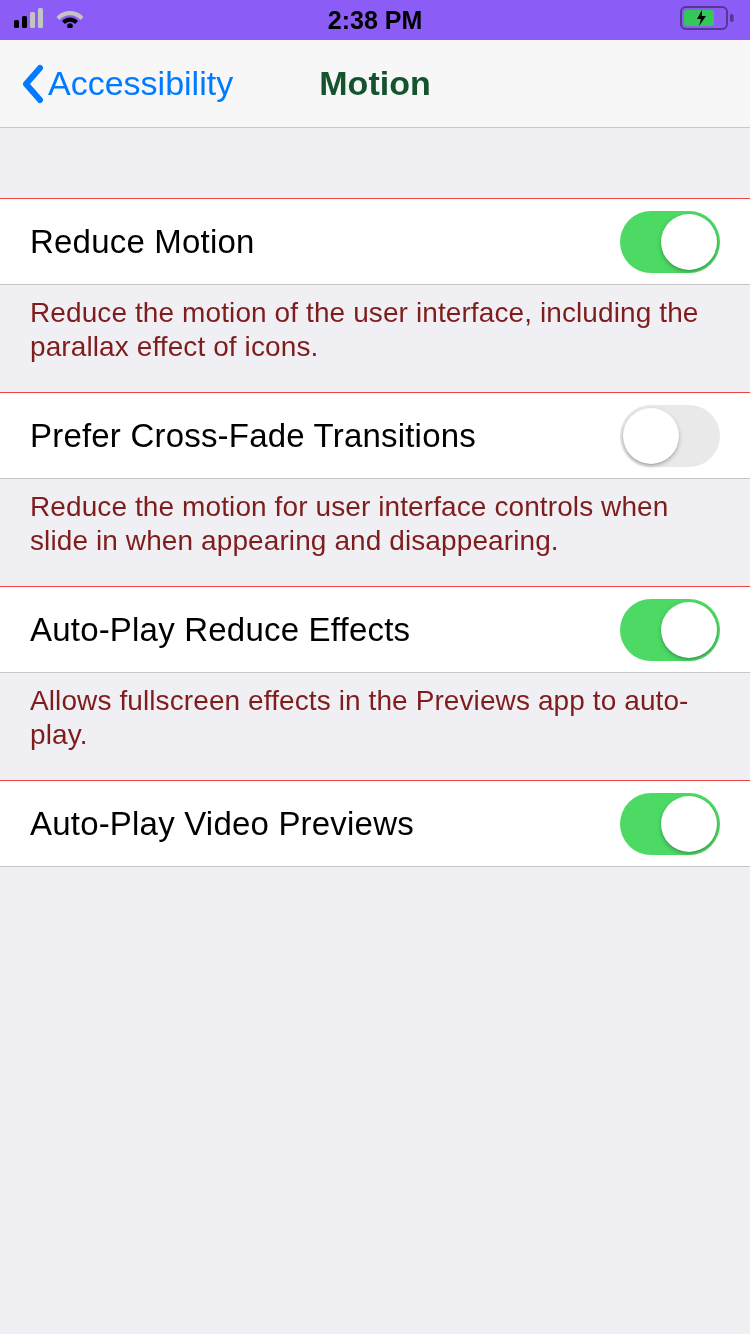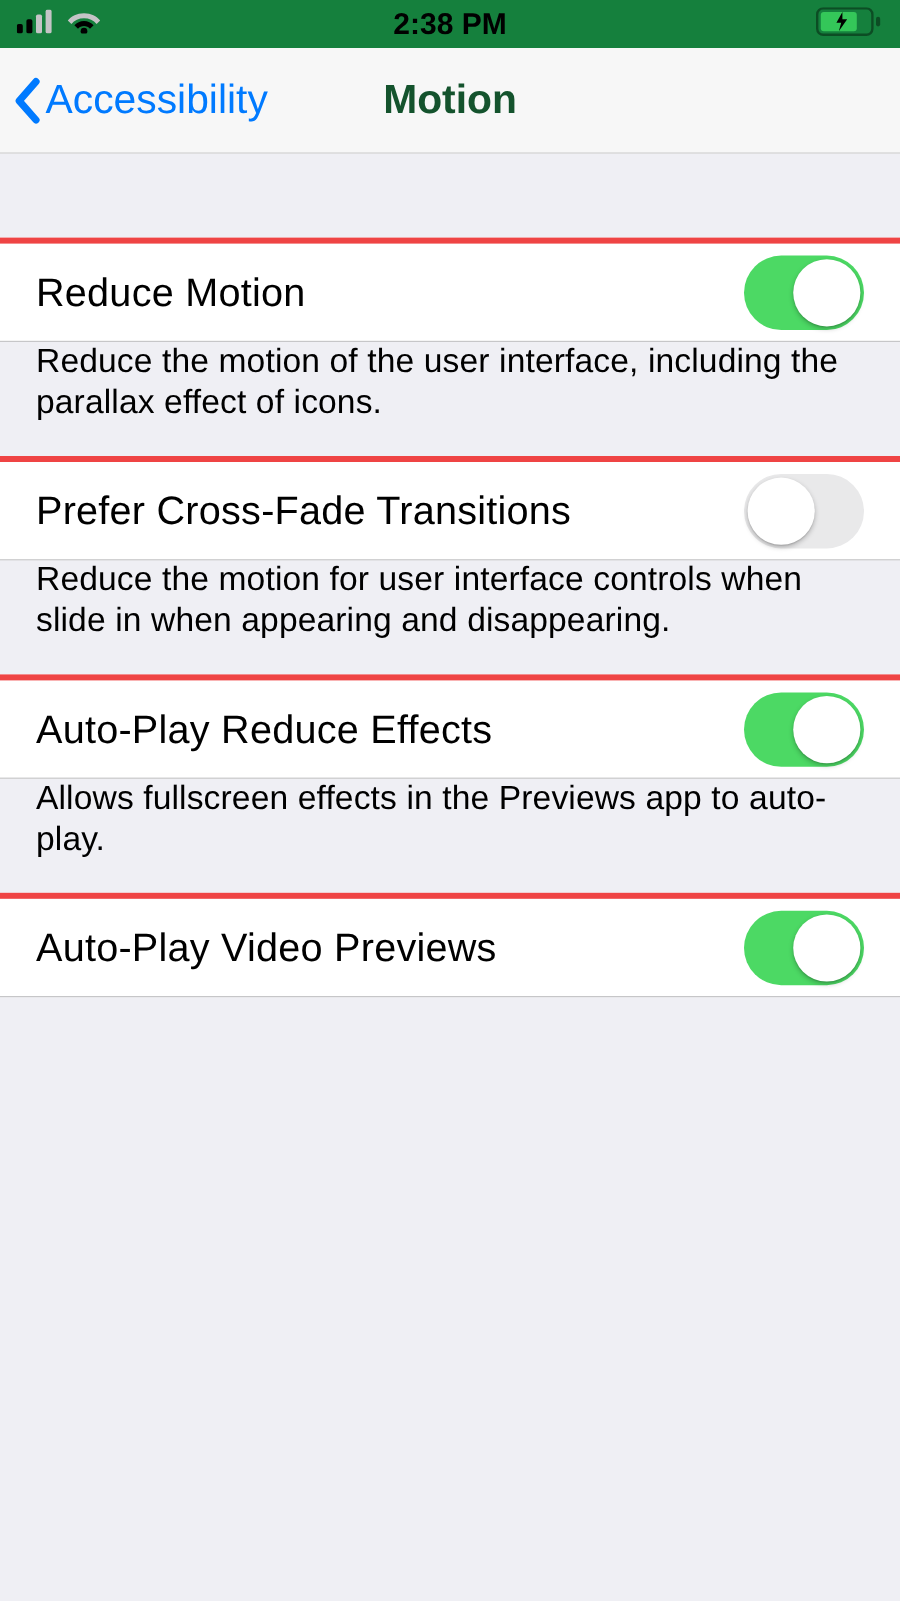--- a/index.html
+++ b/index.html
@@ -16,21 +16,21 @@
       overflow: hidden;
       position: relative;
     }
     
     .status-bar {
       height: 40px;
       display: flex;
       align-items: center;
       justify-content: space-between;
       padding: 0 14px;
-      background: #15803d;
+      background: #8b5cf6;
     }
     .status-left {
       display: flex;
       align-items: center;
       gap: 8px;
     }
     .status-center {
       position: absolute;
       left: 50%;
       transform: translateX(-50%);
@@ -43,21 +43,21 @@
       align-items: center;
     }
     
     .nav-bar {
       height: 88px;
       background: #f7f7f7;
       border-bottom: 1px solid rgba(0,0,0,0.18);
       display: flex;
       align-items: center;
       position: relative;
-      padding: 0 10px;
+      padding: 0 20px;
     }
     .back-button {
       display: flex;
       align-items: center;
       color: #007aff;
       font-size: 34px;
       cursor: pointer;
     }
     .back-chevron {
       display: inline-flex;
@@ -76,37 +76,37 @@
       height: 70px;
     }
     
     .row {
       background: #fff;
       min-height: 87px;
       display: flex;
       align-items: center;
       justify-content: space-between;
       padding: 0 30px;
-      border-top: 5px solid #ef4444;
+      border-top: 1px solid #ef4444;
       border-bottom: 1px solid #c6c6c8;
     }
     .row + .footer {
       margin-top: -1px;
     }
     .row-label {
       font-size: 33px;
       color: #000;
       letter-spacing: 0.2px;
     }
     
     .footer {
-      padding: 0 30px 28px 30px;
+      padding: 12px 30px 28px 30px;
       font-size: 28px;
       line-height: 34px;
-      color: #000000;
+      color: #7f1d1d;
       letter-spacing: 0.1px;
     }
     
     .switch {
       width: 100px;
       height: 62px;
       border-radius: 31px;
       position: relative;
       flex: 0 0 auto;
       cursor: pointer;

